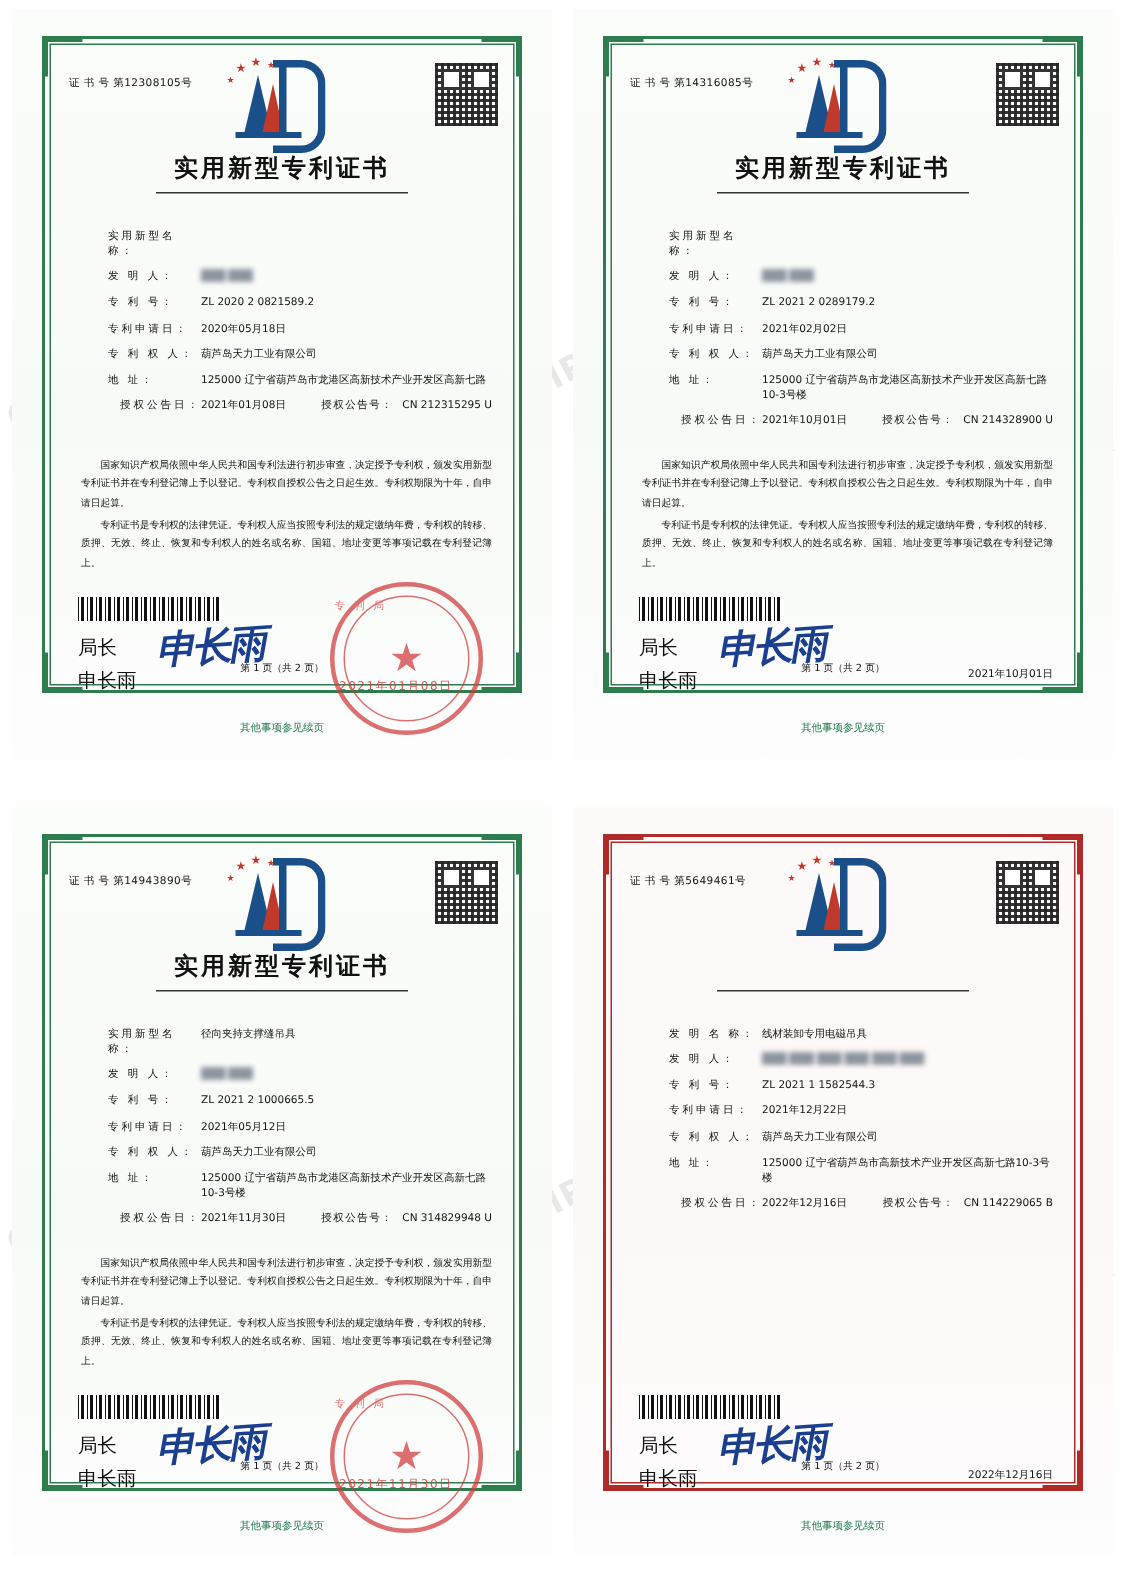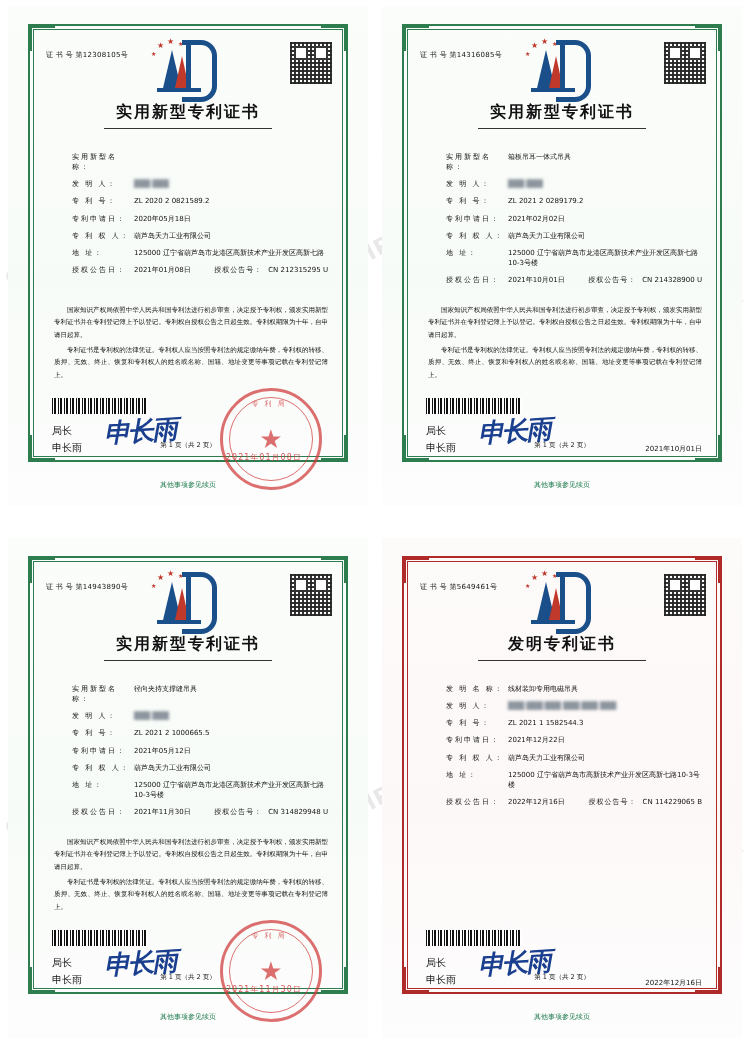--- a/index.html
+++ b/index.html
@@ -108,54 +108,54 @@
   .row{display:flex;margin-bottom:7px;line-height:1.45;}
   .lbl{width:62px;flex:none;letter-spacing:2px;}
   .val{flex:1;}
   .val.blur{
     color:transparent;
     background:linear-gradient(90deg,#9aa3ad 0%,#aab2bb 100%);
     -webkit-background-clip:text;background-clip:text;
     filter:blur(1.6px);
     color:#8c949d;
   }
-  .row.two{justify-content:space-between;}
+  .row.two{justify-content:space-between;text-align:right;}
   .row.two .half{display:flex;}
   .row.two .half .lbl{width:62px;}
   .row.two .half.right .lbl{width:auto;margin-right:6px;letter-spacing:1px;}
 
   .para{
     position:absolute;left:46px;right:40px;
     font-size:6.5px;color:#111;line-height:1.9;text-align:justify;text-indent:13px;
   }
 
   .barcode{
     position:absolute;left:44px;width:96px;height:16px;
     background:repeating-linear-gradient(90deg,#111 0 1px,#fff 1px 2px,#111 2px 4px,#fff 4px 6px);
   }
 
-  .sigblock{position:absolute;left:44px;font-size:10px;color:#111;line-height:1.7;}
+  .sigblock{position:absolute;left:44px;font-size:13px;color:#111;line-height:1.7;}
   .sign{
     position:absolute;left:96px;
     font-size:26px;color:#1b3f8f;
     font-family:"DejaVu Serif","Liberation Serif",serif;
     font-style:italic;font-weight:bold;letter-spacing:-2px;
     transform:rotate(-4deg);
   }
   .seal{
     position:absolute;width:96px;height:96px;border-radius:50%;
     border:3px solid #d03a3a;opacity:.72;
   }
   .seal .ring{position:absolute;inset:6px;border-radius:50%;border:1px solid #d03a3a;}
   .seal .starbig{
     position:absolute;left:50%;top:50%;transform:translate(-50%,-50%);
     color:#d03a3a;font-size:26px;line-height:26px;
   }
   .seal .sealtxt{
-    position:absolute;left:0;right:0;top:8px;text-align:center;
+    position:absolute;left:0;right:0;top:8px;
     font-size:7px;color:#d03a3a;letter-spacing:6px;
   }
   .sealdate{
     position:absolute;font-size:8px;color:#d03a3a;opacity:.85;letter-spacing:1px;
   }
   .issuedate{position:absolute;font-size:7px;color:#111;}
 
   .pageno{
     position:absolute;left:0;right:0;bottom:56px;text-align:center;
     font-size:6.5px;color:#111;
@@ -329,21 +329,20 @@
       <div class="p"></div>
       <div class="base"></div>
   </div>
 
   <div class="title">实用新型专利证书</div>
   <div class="titlerule"></div>
 
   <div class="fields">
     <div class="row">
         <span class="lbl">实用新型名称：</span>
-        <span class="val">箱板吊耳一体式吊具</span>
       </div>
     <div class="row">
         <span class="lbl">发 明 人：</span>
         <span class="val blur">███ ███</span>
       </div>
     <div class="row">
         <span class="lbl">专 利 号：</span>
         <span class="val">ZL 2021 2 0289179.2</span>
       </div>
     <div class="row">
@@ -514,21 +513,20 @@
       <span class="star st2">★</span>
       <span class="star st3">★</span>
       <span class="star st4">★</span>
     <div class="sail"></div>
       <div class="sail2"></div>
     <div class="pstem"></div>
       <div class="p"></div>
       <div class="base"></div>
   </div>
 
-  <div class="title">发明专利证书</div>
   <div class="titlerule"></div>
 
   <div class="fields">
     <div class="row">
         <span class="lbl">发 明 名 称：</span>
         <span class="val">线材装卸专用电磁吊具</span>
       </div>
     <div class="row">
         <span class="lbl">发 明 人：</span>
         <span class="val blur">███ ███ ███ ███ ███ ███</span>

